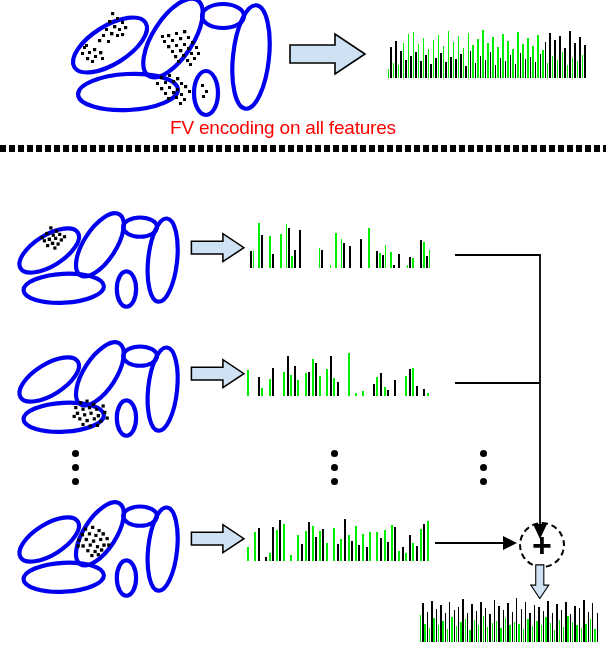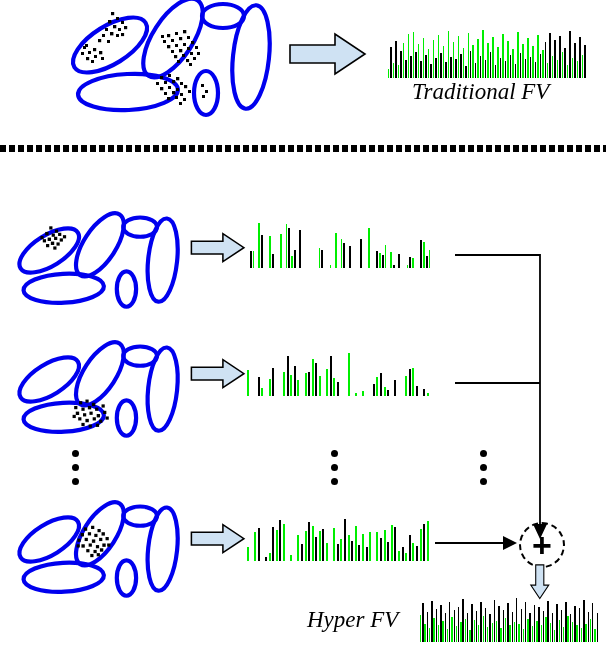--- a/index.html
+++ b/index.html
@@ -189,22 +189,22 @@
       <i style="width: 1.5px; height: 26%; background: rgb(0, 238, 0);"></i>
       <i style="width: 1.5px; height: 94%; background: rgb(0, 0, 0);"></i>
       <i style="width: 1.5px; height: 40%; background: rgb(0, 238, 0);"></i>
       <i style="width: 1.5px; height: 70%; background: rgb(0, 0, 0);"></i>
       <i style="width: 1.5px; height: 34%; background: rgb(0, 238, 0);"></i>
       <i style="width: 1.5px; height: 82%; background: rgb(0, 0, 0);"></i>
       <i style="width: 1.5px; height: 46%; background: rgb(0, 238, 0);"></i>
       <i style="width: 1.5px; height: 66%; background: rgb(0, 0, 0);"></i>
     </div>
 
-  <div class="abs lbl-serif" style="left:412px;top:79px;">Traditional FV</div>
-
+
+  <div class="abs lbl-red" style="left:170px;top:117px;">FV encoding on all features</div>
 
   <div class="abs sep" style="left:0px;top:145px;width:606px;"></div>
 
 
   <svg class="abs" style="left:5px;top:203px;" width="185" height="115" viewBox="0 0 230 115">
     <g fill="none" stroke="#0000ee" stroke-width="5.2">
       <ellipse cx="55" cy="45" rx="42" ry="19" transform="rotate(-32 55 45)"></ellipse>
       <ellipse cx="118" cy="38" rx="45" ry="20" transform="rotate(-57 118 38)"></ellipse>
       <ellipse cx="168" cy="16" rx="21" ry="12"></ellipse>
       <ellipse cx="196" cy="57" rx="18" ry="52" transform="rotate(6 196 57)"></ellipse>
@@ -611,15 +611,14 @@
       <i style="width: 1.4px; height: 30%; background: rgb(0, 238, 0);"></i>
       <i style="width: 1.4px; height: 92%; background: rgb(0, 0, 0);"></i>
       <i style="width: 1.4px; height: 40%; background: rgb(0, 238, 0);"></i>
       <i style="width: 1.4px; height: 66%; background: rgb(0, 0, 0);"></i>
       <i style="width: 1.4px; height: 50%; background: rgb(0, 238, 0);"></i>
       <i style="width: 1.4px; height: 84%; background: rgb(0, 0, 0);"></i>
       <i style="width: 1.4px; height: 28%; background: rgb(0, 238, 0);"></i>
       <i style="width: 1.4px; height: 62%; background: rgb(0, 0, 0);"></i>
     </div>
 
-  <div class="abs lbl-serif" style="left:307px;top:607px;">Hyper FV</div>
 
 </div>
 
 </body></html>

